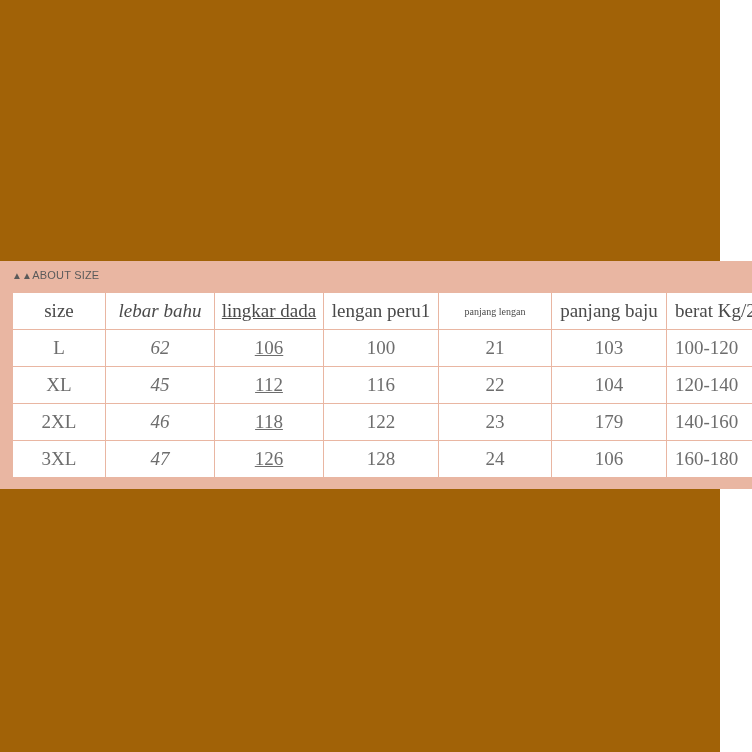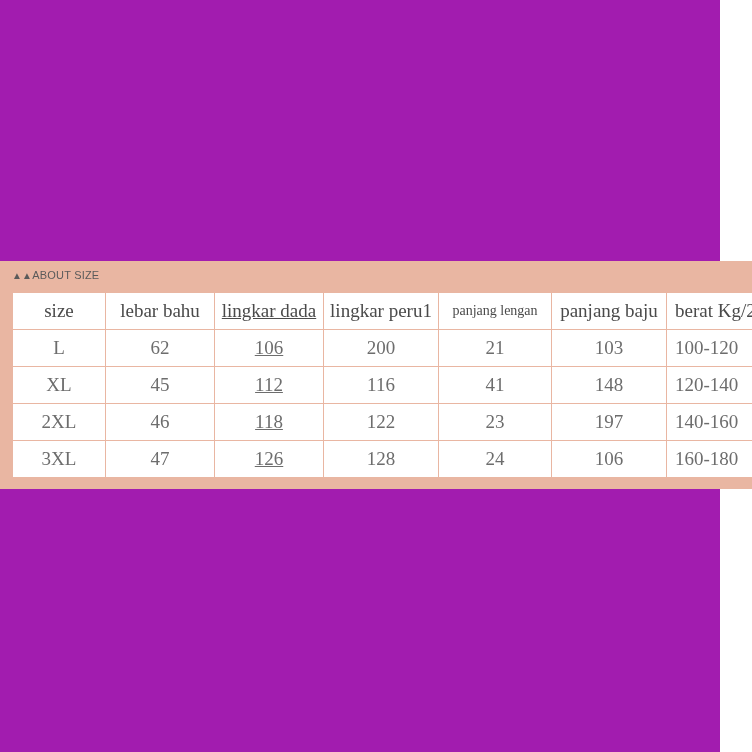--- a/index.html
+++ b/index.html
@@ -10,21 +10,21 @@
     width: 752px;
     height: 752px;
     background: #ffffff;
     font-family: "Liberation Serif", serif;
     overflow: hidden;
   }
   .page {
     position: relative;
     width: 720px;
     height: 752px;
-    background: #a21caf;
+    background: #a16207;
   }
   .size-banner {
     position: absolute;
     left: 0;
     top: 261px;
     width: 752px;
     height: 228px;
     background: #e9b6a2;
     box-sizing: border-box;
   }
@@ -65,24 +65,24 @@
     font-family: "Liberation Serif", serif;
     padding: 0 2px;
     overflow: hidden;
     white-space: nowrap;
   }
   table.size-table tr.header td {
     color: #4a4a4a;
     font-size: 19px;
   }
   table.size-table tr.header td.narrow-head {
-    font-size: 14px;
+    font-size: 10px;
   }
   table.size-table td.col-size { width: 88px; }
-  table.size-table td.col-bahu { width: 104px; }
+  table.size-table td.col-bahu { width: 104px; font-style: italic; }
   table.size-table td.col-dada { width: 104px; text-decoration: underline; }
   table.size-table td.col-perut { width: 110px; }
   table.size-table td.col-lengan { width: 108px; }
   table.size-table td.col-baju { width: 110px; }
   table.size-table td.col-berat {
     width: 104px;
     text-align: left;
     padding-left: 8px;
   }
   table.size-table tr.header td.col-berat {
@@ -101,53 +101,53 @@
       <span class="tri">▲▲</span><span>ABOUT SIZE</span>
     </div>
 
     <div class="table-wrap">
       <table class="size-table">
         <tbody>
           <tr class="header">
             <td class="col-size">size</td>
             <td class="col-bahu">lebar bahu</td>
             <td class="col-dada">lingkar dada</td>
-            <td class="col-perut">lingkar peru1</td>
+            <td class="col-perut">lengan peru1</td>
             <td class="col-lengan narrow-head">panjang lengan</td>
             <td class="col-baju">panjang baju</td>
             <td class="col-berat">berat Kg/2</td>
           </tr>
 
           <tr>
             <td class="col-size">L</td>
             <td class="col-bahu">62</td>
             <td class="col-dada">106</td>
-            <td class="col-perut">200</td>
+            <td class="col-perut">100</td>
             <td class="col-lengan">21</td>
             <td class="col-baju">103</td>
             <td class="col-berat">100-120</td>
           </tr>
 
           <tr>
             <td class="col-size">XL</td>
             <td class="col-bahu">45</td>
             <td class="col-dada">112</td>
             <td class="col-perut">116</td>
-            <td class="col-lengan">41</td>
-            <td class="col-baju">148</td>
+            <td class="col-lengan">22</td>
+            <td class="col-baju">104</td>
             <td class="col-berat">120-140</td>
           </tr>
 
           <tr>
             <td class="col-size">2XL</td>
             <td class="col-bahu">46</td>
             <td class="col-dada">118</td>
             <td class="col-perut">122</td>
             <td class="col-lengan">23</td>
-            <td class="col-baju">197</td>
+            <td class="col-baju">179</td>
             <td class="col-berat">140-160</td>
           </tr>
 
           <tr>
             <td class="col-size">3XL</td>
             <td class="col-bahu">47</td>
             <td class="col-dada">126</td>
             <td class="col-perut">128</td>
             <td class="col-lengan">24</td>
             <td class="col-baju">106</td>

